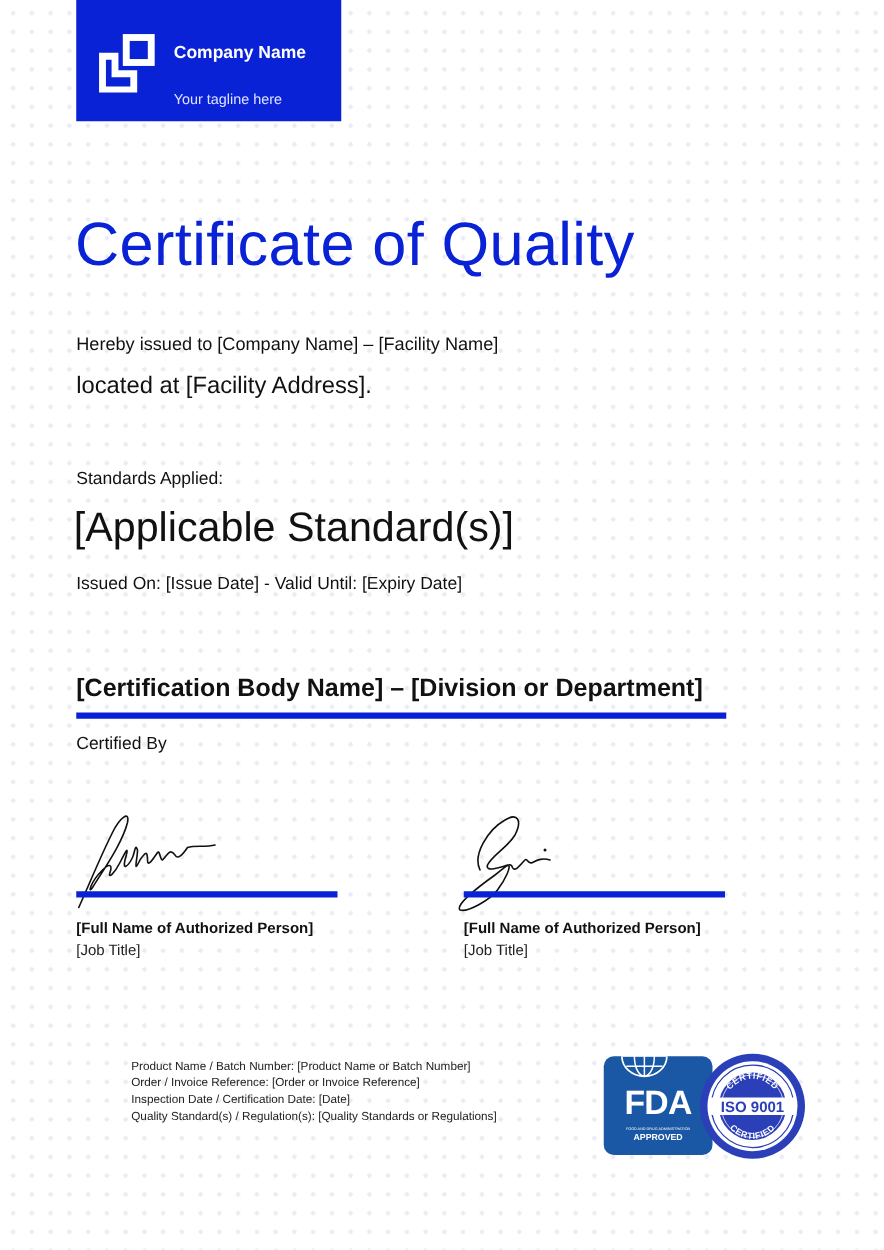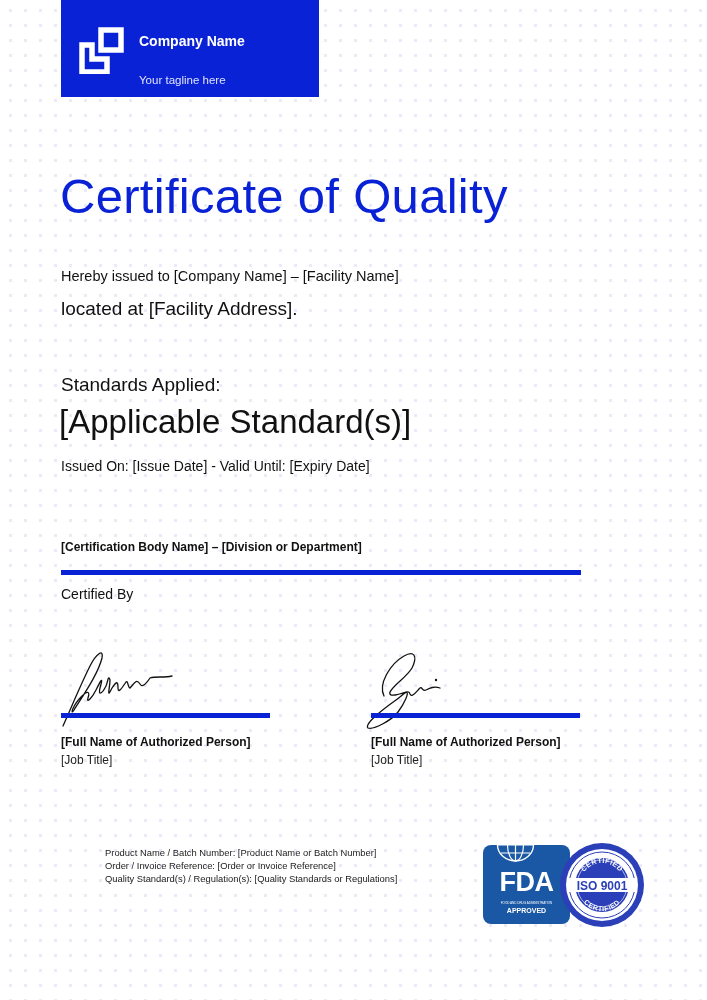--- a/index.html
+++ b/index.html
@@ -7,37 +7,37 @@
     width: 707px; height: 1000px; position: relative; overflow: hidden;
     background-color: #ffffff;
     background-image: radial-gradient(circle, #ebebf8 1.6px, transparent 1.9px);
     background-size: 15px 15px;
     background-position: 3px 3px;
     font-family: "Liberation Sans", sans-serif;
     color: #111111;
   }
   .abs { position: absolute; }
   .brand {
-    left: 61px; top: 0; width: 258px; height: 97px; background: #0a22d6;
+    left: 61px; top: 0; width: 212px; height: 97px; background: #0a22d6;
   }
   .brand-logo { left: 18px; top: 24px; width: 50px; height: 50px; }
   .brand-name { left: 78px; top: 33px; color: #ffffff; font-weight: bold; font-size: 14px; white-space: nowrap; }
   .brand-tag { left: 78px; top: 53px; color: #dfe3ff; font-size: 11.5px; white-space: nowrap; margin-top: 21px; }
 
   .title {
     left: 60px; top: 168px; font-size: 49px; color: #0a22d6; white-space: nowrap; letter-spacing: 0.3px;
   }
   .line1 { left: 61px; top: 268px; font-size: 14.5px; white-space: nowrap; }
   .line2 { left: 61px; top: 298px; font-size: 19px; white-space: nowrap; }
 
-  .std-label { left: 61px; top: 374px; font-size: 19px; white-space: nowrap; text-align: center; }
+  .std-label { left: 61px; top: 374px; font-size: 14px; white-space: nowrap; text-align: center; }
   .std-value { left: 59px; top: 403px; font-size: 33px; white-space: nowrap; }
   .issued { left: 61px; top: 458px; font-size: 14px; white-space: nowrap; }
 
-  .body-name { left: 61px; top: 540px; font-size: 12px; font-weight: bold; white-space: nowrap; }
+  .body-name { left: 61px; top: 540px; font-size: 20px; font-weight: bold; white-space: nowrap; }
   .divider { left: 61px; top: 570px; width: 520px; height: 5px; background: #0a22d6; }
   .certified-by { left: 61px; top: 586px; font-size: 14px; white-space: nowrap; }
 
   .sig-line { height: 5px; background: #0a22d6; width: 209px; top: 713px; }
   .sig-name { top: 735px; font-size: 12px; font-weight: bold; white-space: nowrap; }
   .sig-title { top: 753px; font-size: 12px; white-space: nowrap; color: #222; }
   .sig-svg { position: absolute; }
 
   .details { left: 61px; top: 846px; font-size: 9.4px; line-height: 13.2px; color: #222; }
   .details div { white-space: nowrap; margin-left: 44px; }
@@ -92,20 +92,21 @@
     <circle cx="72" cy="32" r="1.2" fill="#111"></circle>
   </svg>
   <div class="abs sig-line" style="left:371px;"></div>
   <div class="abs sig-name" style="left:371px;">[Full Name of Authorized Person]</div>
   <div class="abs sig-title" style="left:371px;">[Job Title]</div>
 </div>
 
 <div class="abs details">
   <div>Product Name / Batch Number: [Product Name or Batch Number]</div>
   <div>Order / Invoice Reference: [Order or Invoice Reference]</div>
+  <div>Inspection Date / Certification Date: [Date]</div>
   <div>Quality Standard(s) / Regulation(s): [Quality Standards or Regulations]</div>
 </div>
 
 <div class="abs fda">
   <svg class="fda-globe" viewBox="0 0 41 24">
     <ellipse cx="20.5" cy="6" rx="18" ry="16" fill="none" stroke="#fff" stroke-width="1.4"></ellipse>
     <ellipse cx="20.5" cy="6" rx="8" ry="16" fill="none" stroke="#fff" stroke-width="1.2"></ellipse>
     <line x1="20.5" y1="-10" x2="20.5" y2="22" stroke="#fff" stroke-width="1.2"></line>
     <line x1="3" y1="6" x2="38" y2="6" stroke="#fff" stroke-width="1.2"></line>
     <line x1="6" y1="14" x2="35" y2="14" stroke="#fff" stroke-width="1.2"></line>

